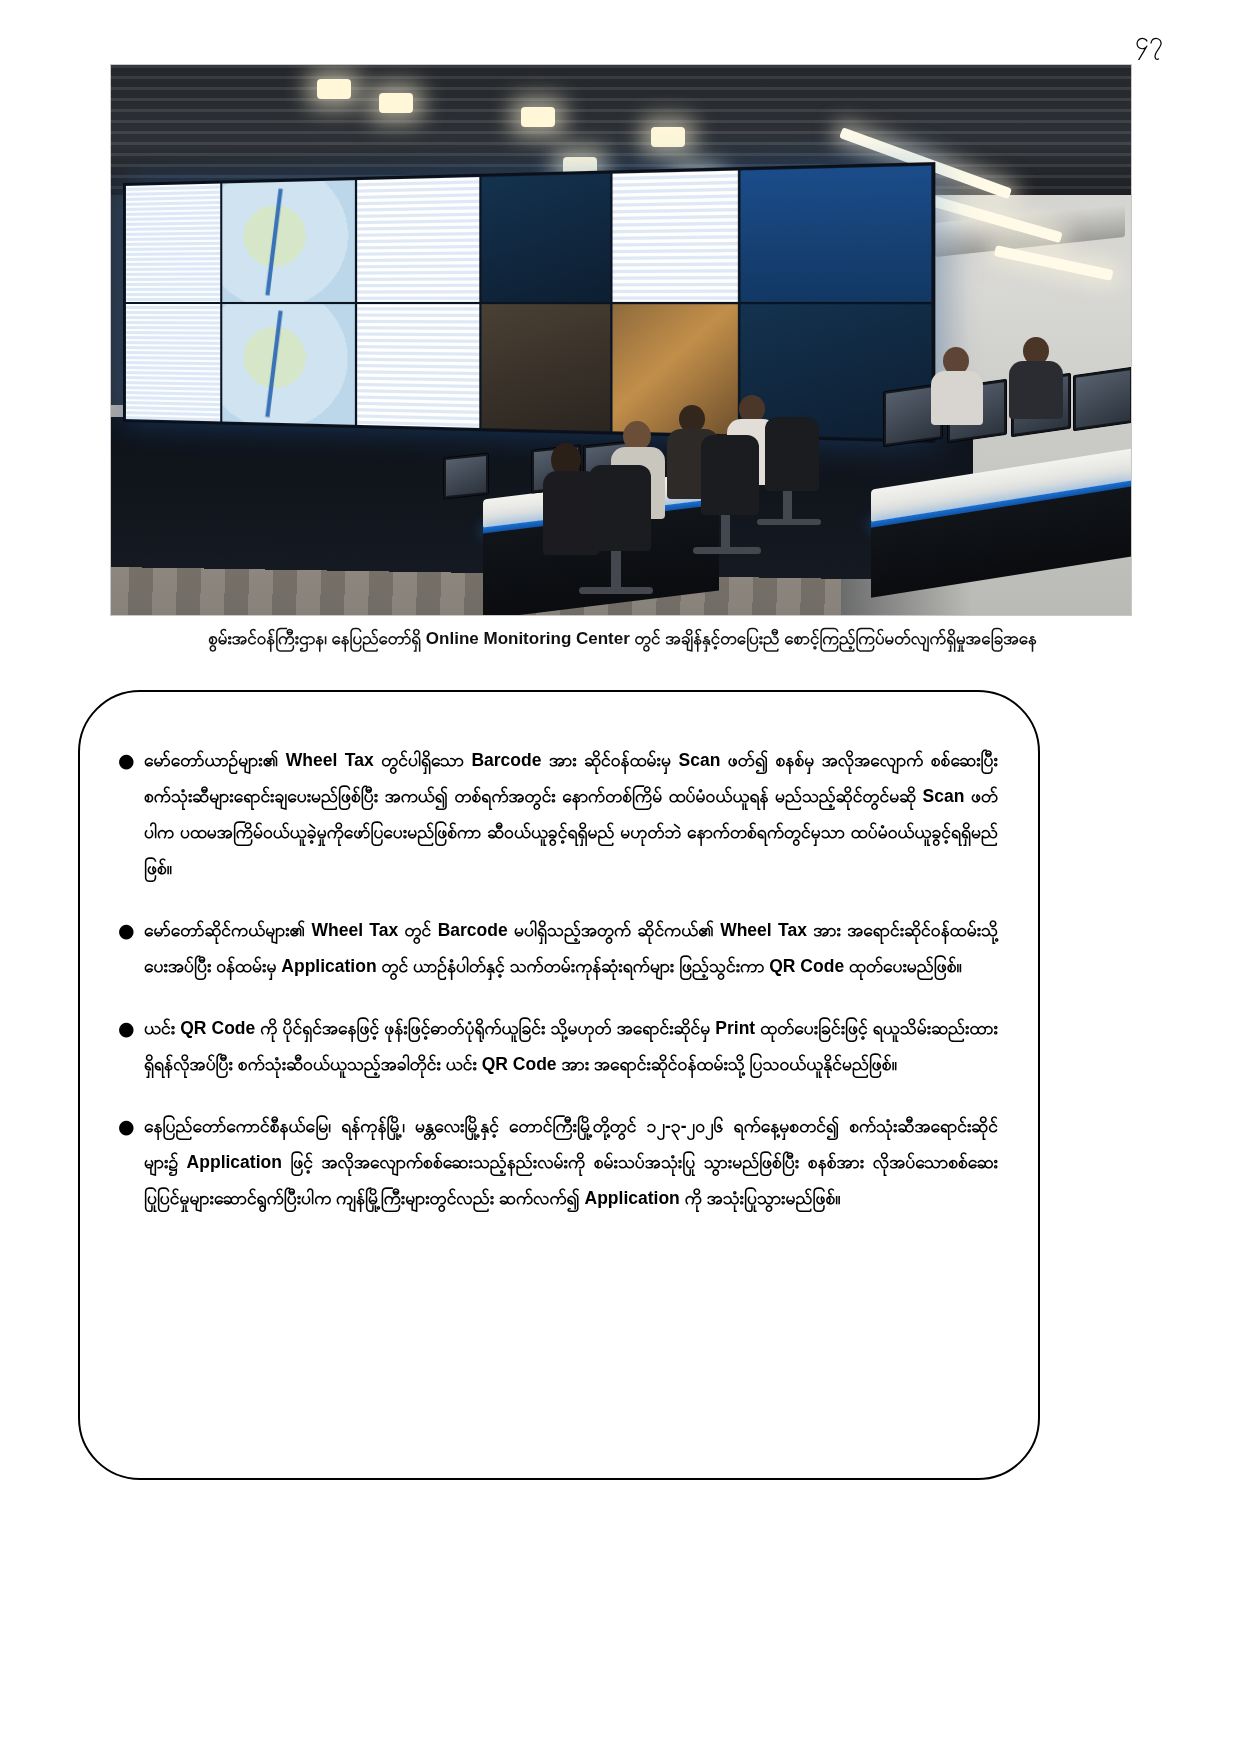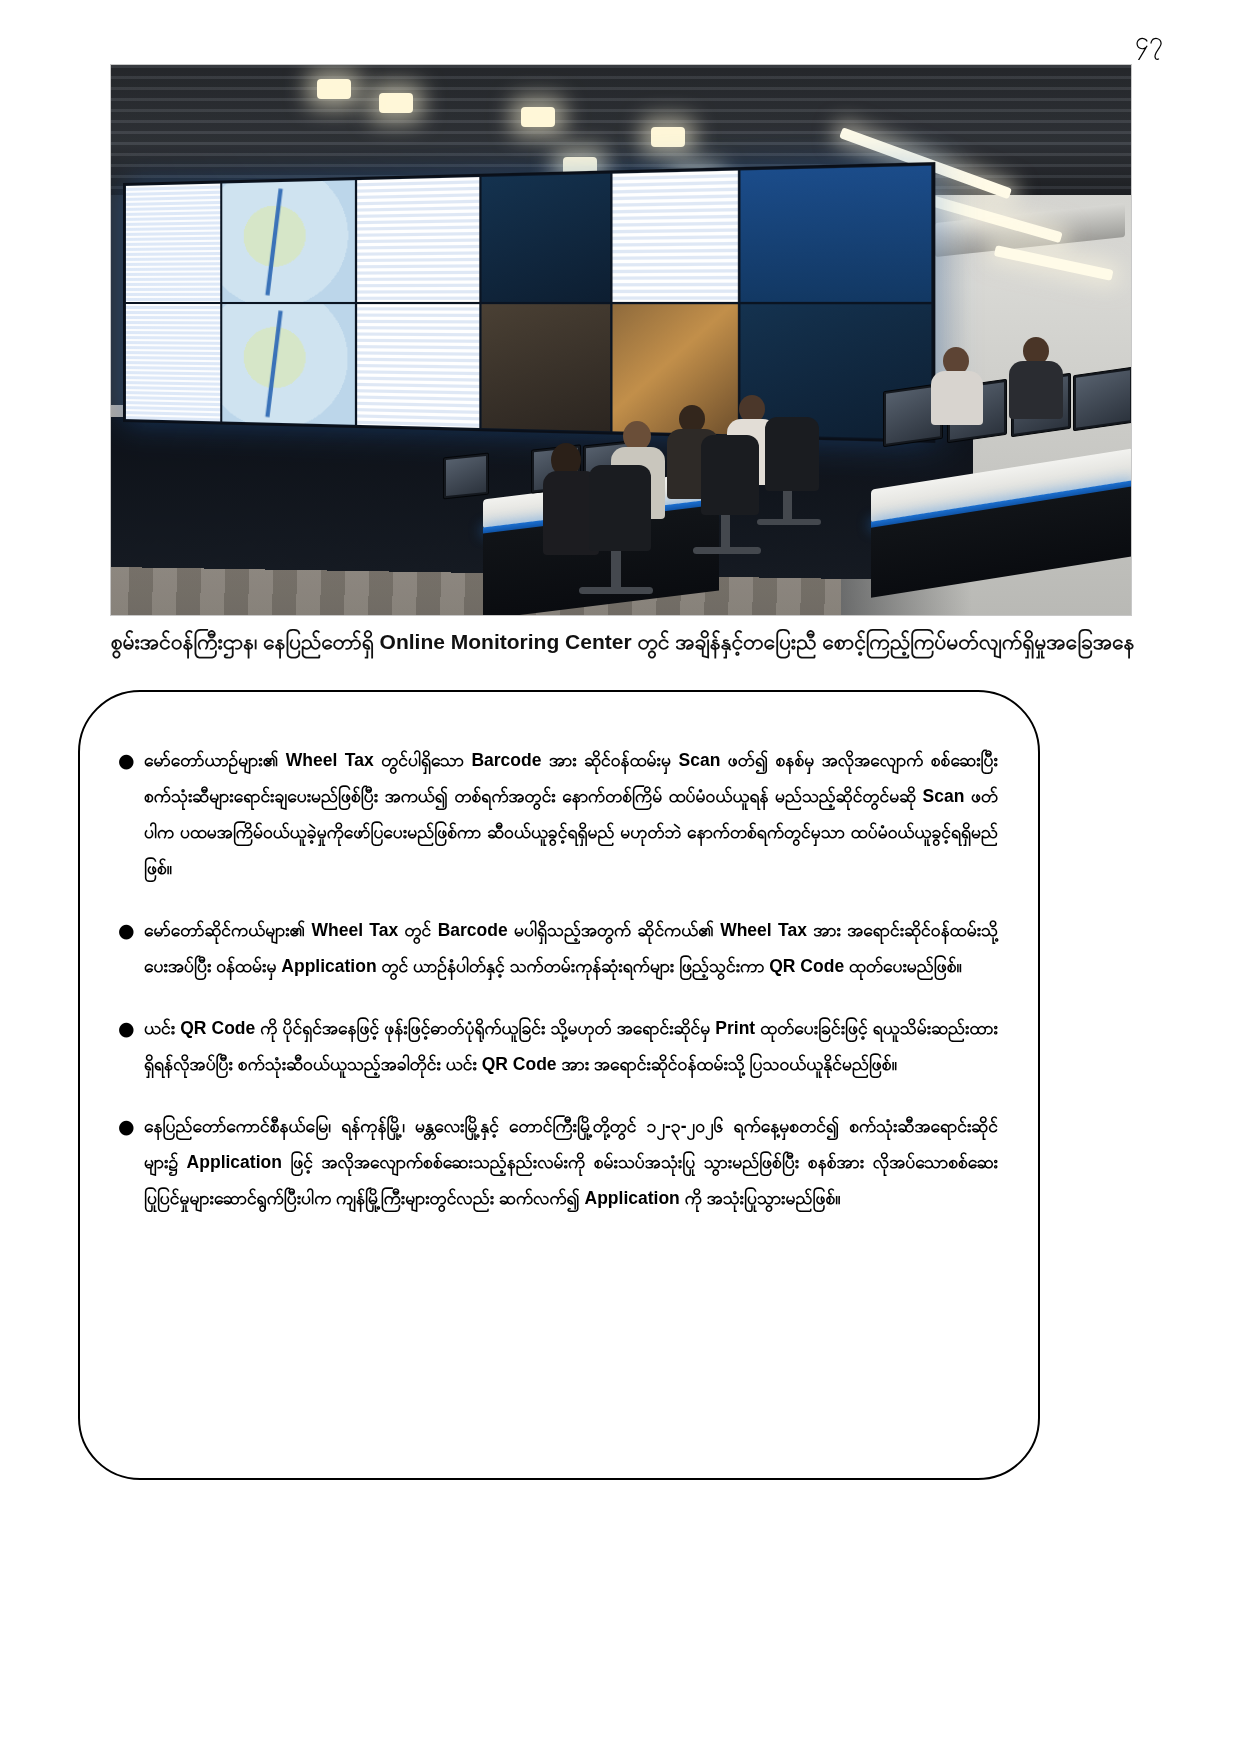--- a/index.html
+++ b/index.html
@@ -224,21 +224,21 @@
   }
 
   
   .caption {
     position: absolute;
     left: 80px;
     top: 626px;
     width: 1085px;
     text-align: center;
     font-family: "Liberation Sans", sans-serif;
-    font-size: 21px;
+    font-size: 17px;
     font-weight: 700;
     line-height: 1.5;
     color: #111;
   }
 
   
   .content-box {
     position: absolute;
     left: 78px;
     top: 690px;

